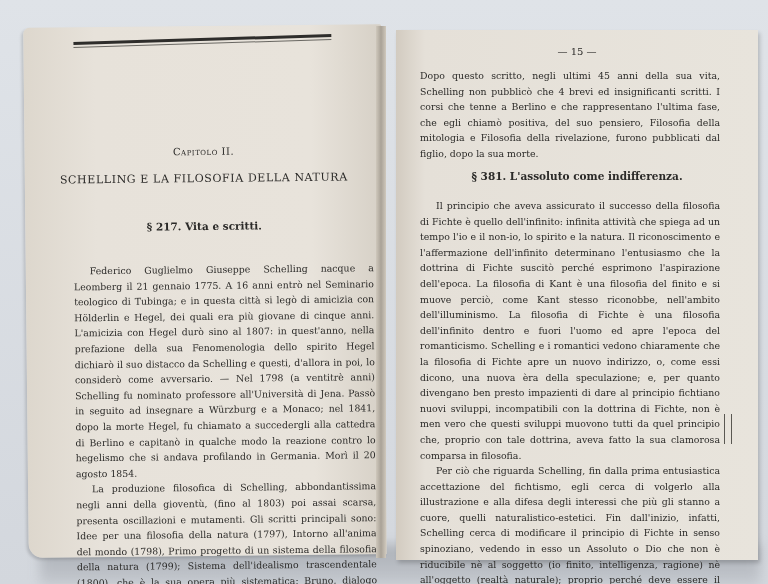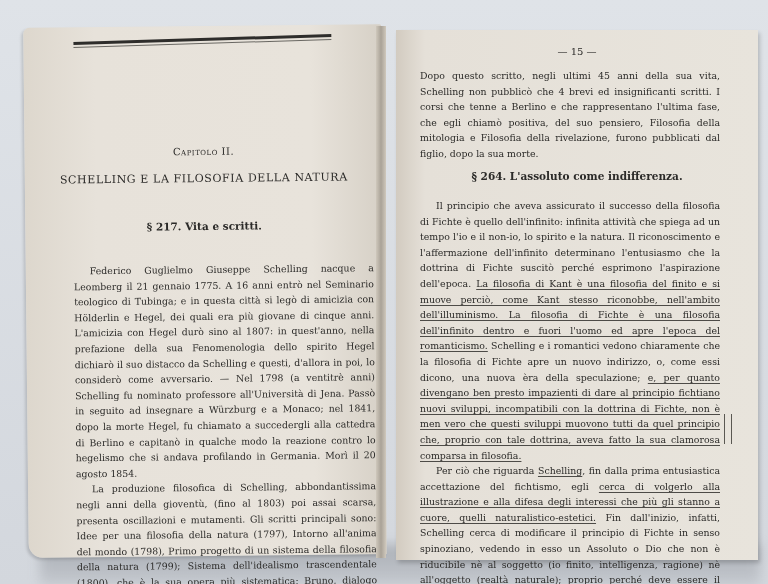--- a/index.html
+++ b/index.html
@@ -14,21 +14,21 @@
   .rule2{position:absolute;left:50px;top:17px;width:258px;height:1px;background:#6a6863;transform:rotate(-1.2deg);}
   .cap{position:absolute;left:0;width:100%;text-align:center;}
   .chap-label{top:120px;font-size:10px;letter-spacing:.5px;font-variant:small-caps;}
   .chap-title{top:146px;font-size:11px;letter-spacing:.6px;}
   .sec{font-weight:bold;font-size:10.5px;}
   .text{position:absolute;font-size:9.4px;line-height:15.6px;text-align:justify;}
   .text p{margin:0;text-indent:16px;}
   .left .text{left:48px;width:300px;top:236px;}
   .right .text{left:24px;width:300px;}
   .pagenum{position:absolute;top:16px;left:0;width:100%;text-align:center;font-size:10px;}
-  .u{text-decoration:underline;text-decoration-color:#4d4b47;text-underline-offset:2px;margin-top:8px;}
+  .u{text-decoration-color:#4d4b47;text-underline-offset:2px;margin-top:8px;}
   .margin-mark{position:absolute;left:328px;top:384px;width:6px;height:30px;border-left:1.5px solid #5a5852;border-right:1.5px solid #5a5852;}
 </style>
 </head>
 <body>
 
 <div class="bg"></div>
 <div class="shadow"></div>
 
 <div class="page left">
   <div class="rule"></div>
@@ -42,19 +42,19 @@
   </div>
 </div>
 
 <div class="gutter"></div>
 
 <div class="page right">
   <div class="pagenum">— 15 —</div>
   <div class="text" style="top:38px">
     <p style="text-indent:0">Dopo questo scritto, negli ultimi 45 anni della sua vita, Schelling non pubblicò che 4 brevi ed insignificanti scritti. I corsi che tenne a Berlino e che rappresentano l'ultima fase, che egli chiamò positiva, del suo pensiero, Filosofia della mitologia e Filosofia della rivelazione, furono pubblicati dal figlio, dopo la sua morte.</p>
   </div>
-  <div class="cap sec" style="top:140px">§ 264. L'assoluto come indifferenza.</div>
+  <div class="cap sec" style="top:140px">§ 381. L'assoluto come indifferenza.</div>
   <div class="text" style="top:168px">
     <p><span>Il principio che aveva assicurato il successo della filosofia di Fichte è quello dell'infinito: infinita attività che spiega ad un tempo l'io e il non-io, lo spirito e la natura. Il riconoscimento e l'affermazione dell'infinito determinano l'entusiasmo che la dottrina di Fichte suscitò perché esprimono l'aspirazione dell'epoca. </span><span class="u">La filosofia di Kant è una filosofia del finito e si muove perciò, come Kant stesso riconobbe, nell'ambito dell'illuminismo. La filosofia di Fichte è una filosofia dell'infinito dentro e fuori l'uomo ed apre l'epoca del romanticismo.</span><span> Schelling e i romantici vedono chiaramente che la filosofia di Fichte apre un nuovo indirizzo, o, come essi dicono, una nuova èra della speculazione; </span><span class="u">e, per quanto divengano ben presto impazienti di dare al principio fichtiano nuovi sviluppi, incompatibili con la dottrina di Fichte, non è men vero che questi sviluppi muovono tutti da quel principio che, proprio con tale dottrina, aveva fatto la sua clamorosa comparsa in filosofia.</span></p>
     <p><span>Per ciò che riguarda </span><span class="u">Schelling</span><span>, fin dalla prima entusiastica accettazione del fichtismo, egli </span><span class="u">cerca di volgerlo alla illustrazione e alla difesa degli interessi che più gli stanno a cuore, quelli naturalistico-estetici.</span><span> Fin dall'inizio, infatti, Schelling cerca di modificare il principio di Fichte in senso spinoziano, vedendo in esso un Assoluto o Dio che non è riducibile nè al soggetto (io finito, intelligenza, ragione) nè all'oggetto (realtà naturale); proprio perché deve essere il fondamento sia dell'uno che dell'altro. Schelling ritiene che una pura attività spirituale (come l'io infinito della</span></p>
   </div>
   <div class="margin-mark"></div>
 </div>
 
 </body></html>

